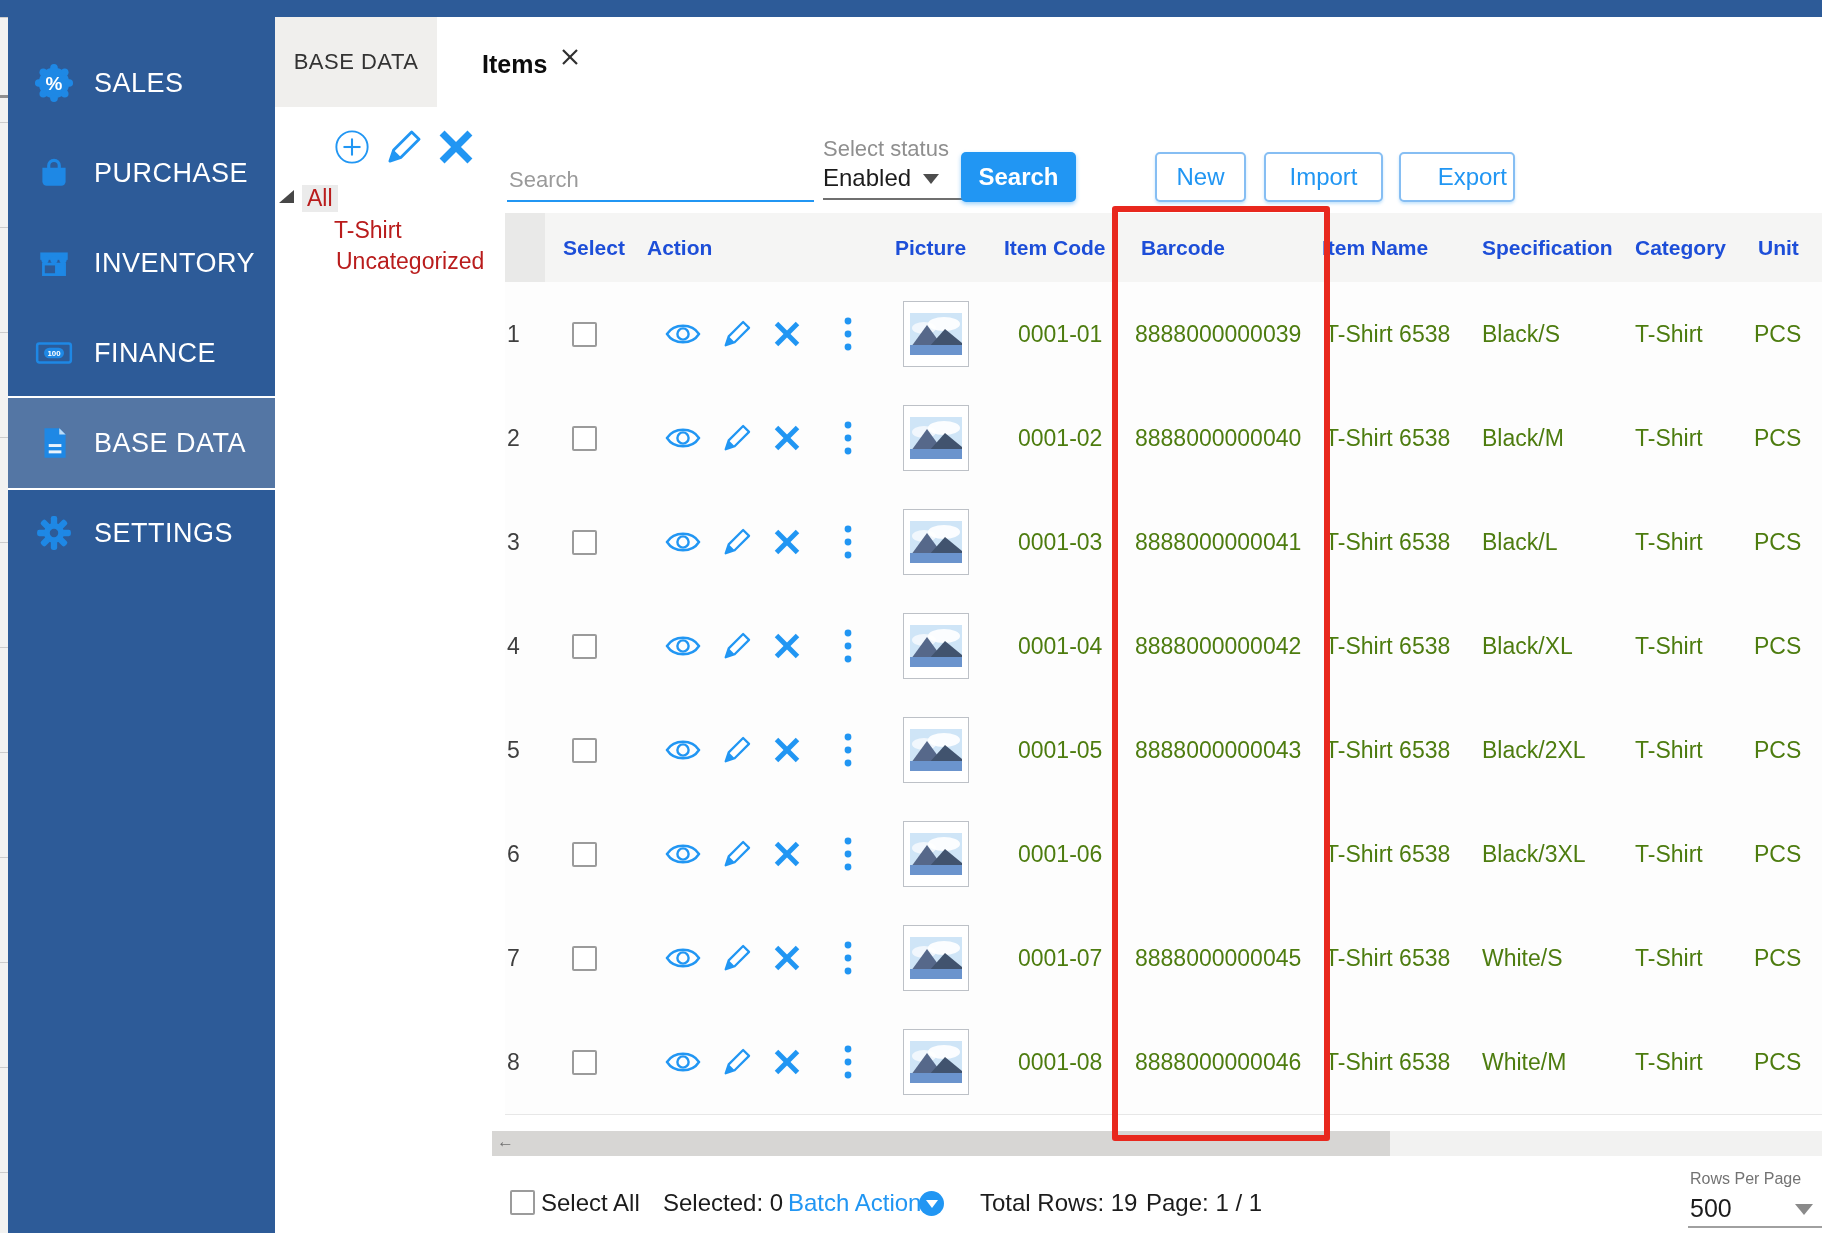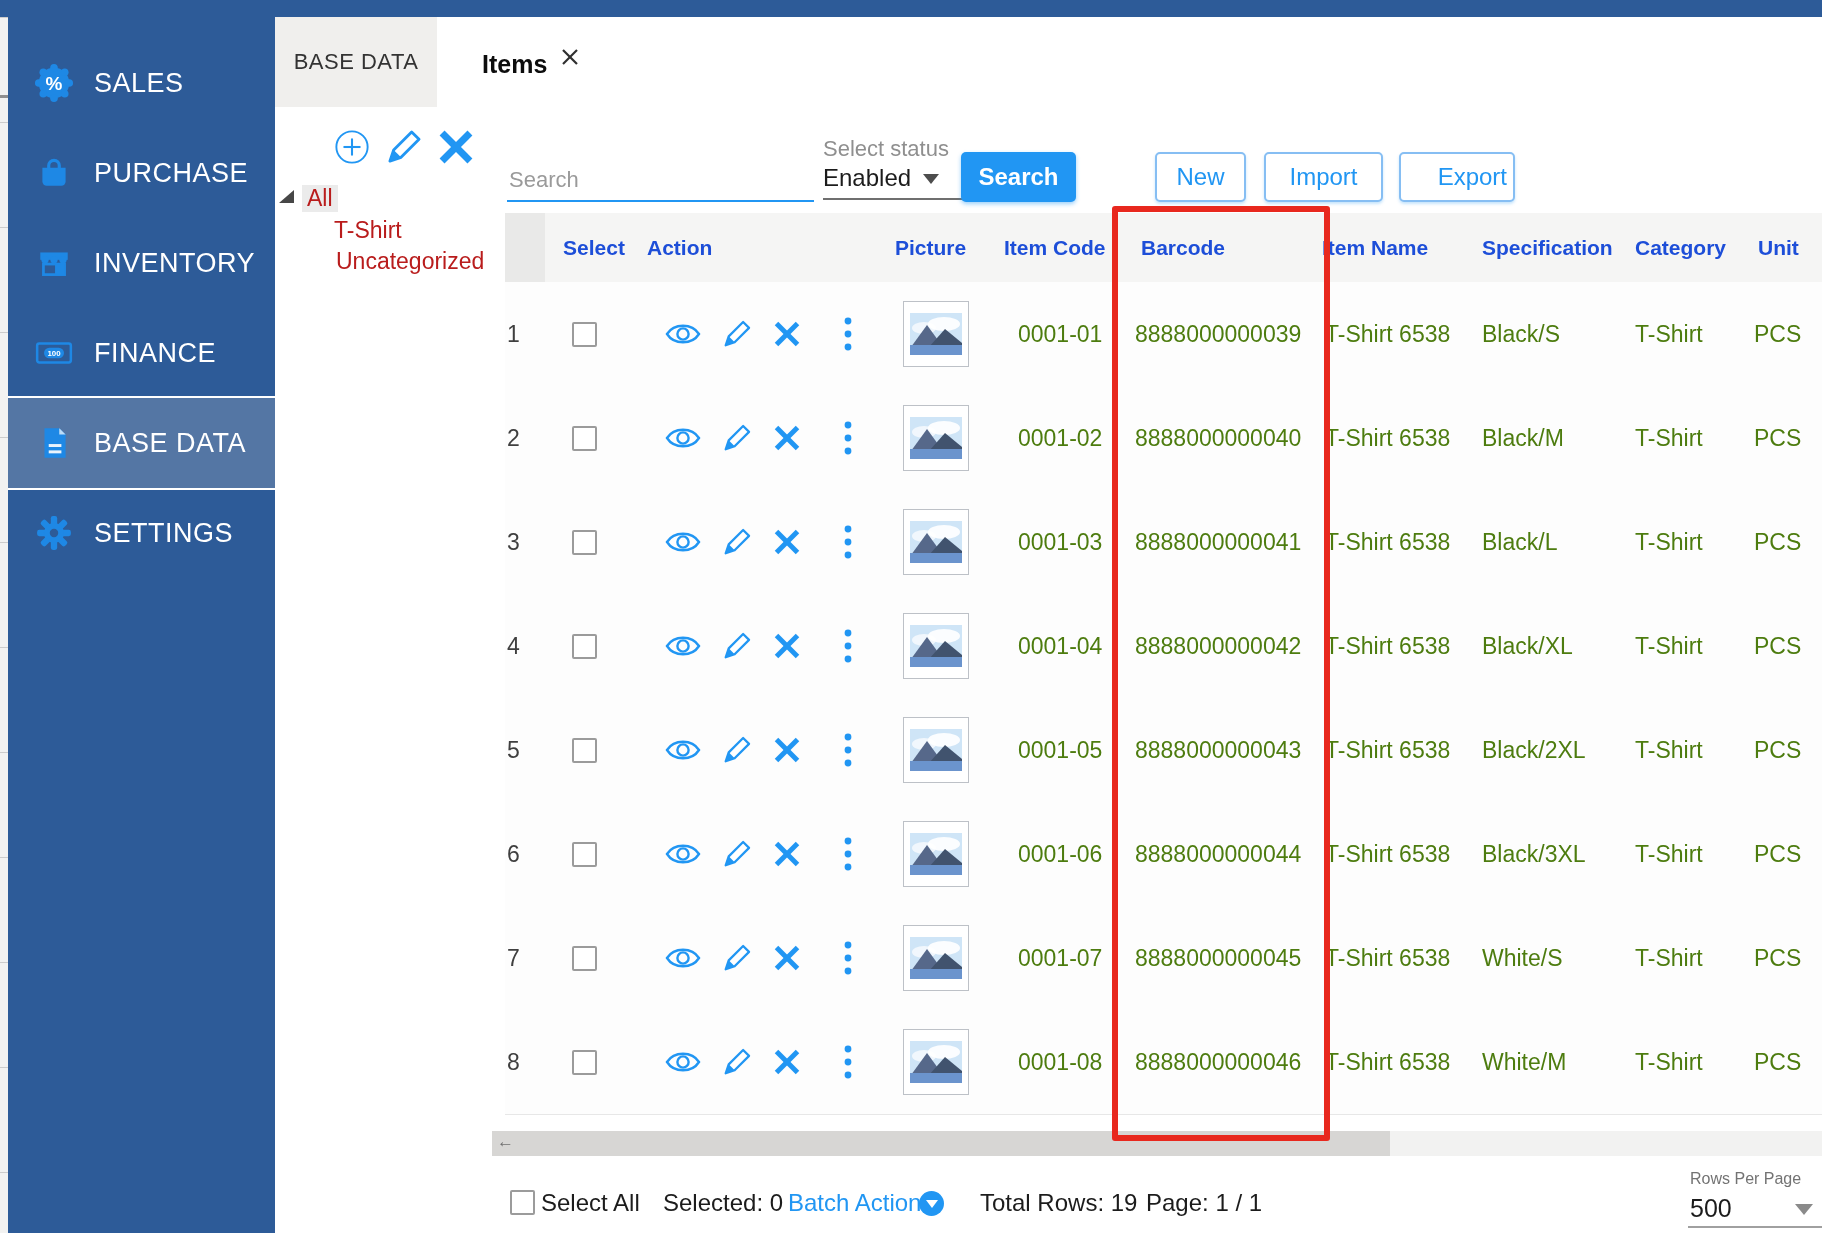--- a/index.html
+++ b/index.html
@@ -509,21 +509,20 @@
         <svg width="52" height="42" viewBox="0 0 52 42">
           <rect x="0" y="0" width="52" height="42" fill="#cfe5f7"></rect>
           <ellipse cx="34" cy="11" rx="16" ry="7" fill="#ffffff" opacity="0.9"></ellipse>
           <ellipse cx="14" cy="15" rx="12" ry="6" fill="#ffffff" opacity="0.7"></ellipse>
           <polygon points="1,34 17,12 33,34" fill="#56688a"></polygon>
           <polygon points="19,34 35,16 52,30 52,34" fill="#41536e"></polygon>
           <rect x="0" y="32" width="52" height="10" fill="#6b94cd"></rect>
         </svg>
       </span>
       <span class="cell c-code">0001-06</span>
-      <span class="cell c-bar">8888000000044</span>
       <span class="cell c-name">T-Shirt 6538</span>
       <span class="cell c-spec">Black/3XL</span>
       <span class="cell c-cat">T-Shirt</span>
       <span class="cell c-unit">PCS</span>
     </div>
       <div class="trow" style="top: 906px;">
       <span class="cell c-num">7</span>
       <span class="cb row-cb"></span>
       <span class="ico i-eye">
         <svg width="38" height="28" viewBox="0 0 38 28">

